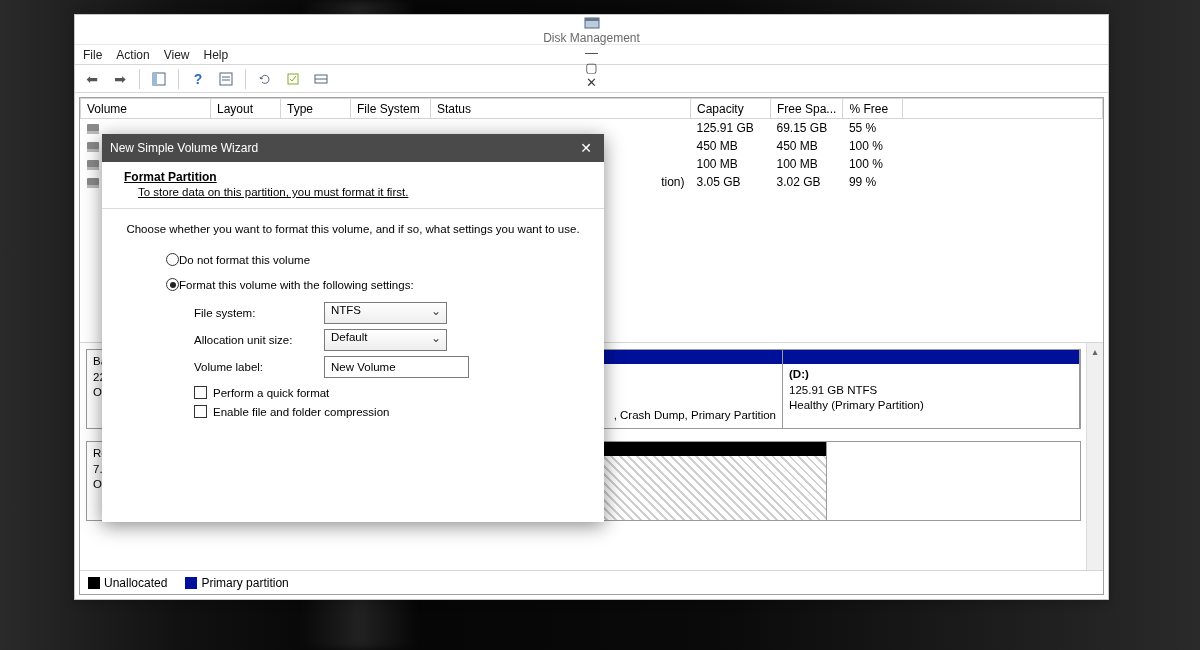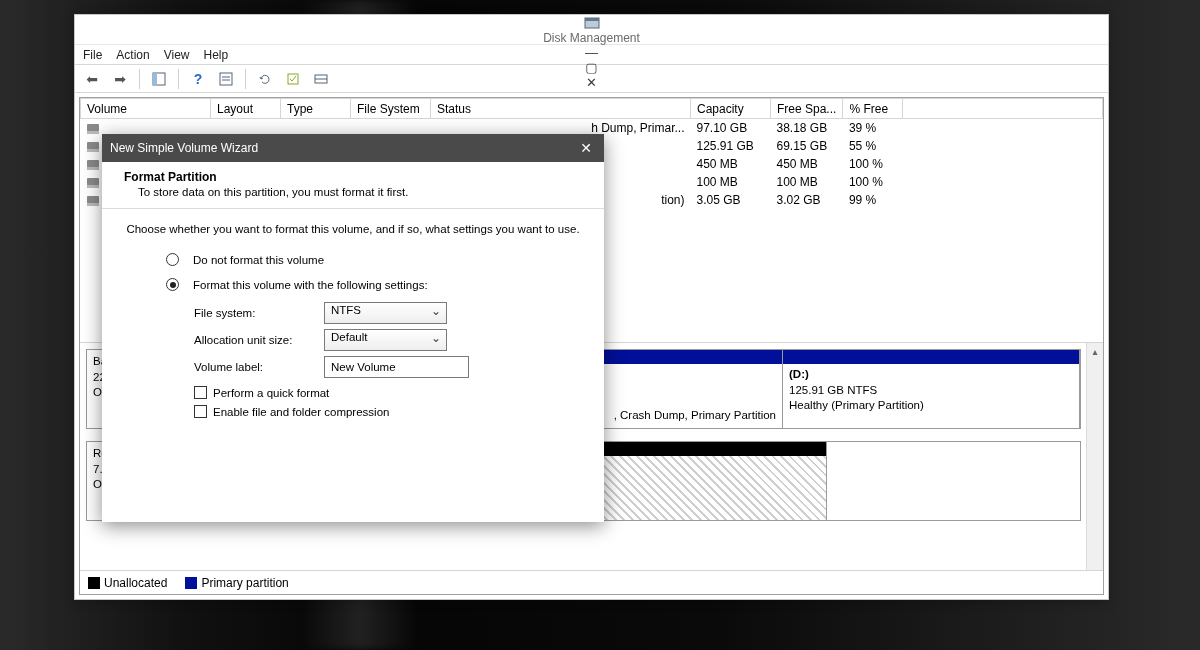--- a/index.html
+++ b/index.html
@@ -47,26 +47,26 @@
   .part.unalloc .part-body { background: repeating-linear-gradient(45deg, #fff, #fff 4px, #cfcfcf 4px, #cfcfcf 6px); }
   .legend { position: absolute; left: 0; right: 0; bottom: 0; height: 24px; border-top: 1px solid #d5d5d5; font-size: 12px; display: flex; align-items: center; gap: 18px; padding: 0 8px; }
   .legend-sw { width: 12px; height: 12px; display: inline-block; margin-right: 4px; vertical-align: -2px; }
   .legend-sw.un { background: #000; } .legend-sw.pp { background: #001099; }
 
   
   .wiz { position: absolute; left: 102px; top: 134px; width: 502px; height: 388px; background: #fff; box-shadow: 0 4px 18px rgba(0,0,0,0.45); z-index: 50; }
   .wiz-titlebar { height: 28px; background: #4a4a4a; color: #fff; font-size: 12px; display: flex; align-items: center; padding: 0 8px; }
   .wiz-titlebar .spacer { flex: 1; }
   .wiz-close { width: 36px; height: 28px; display:flex; align-items:center; justify-content:center; margin-right:-8px; font-size: 14px; }
-  .wiz-head { padding: 8px 22px 10px; border-bottom: 1px solid #dcdcdc; }
+  .wiz-head { padding: 8px 22px 10px; border-bottom: 1px solid #dcdcdc; text-decoration: underline; }
   .wiz-head .h1 { font-weight: 700; font-size: 12px; }
   .wiz-head .sub { font-size: 11.5px; margin-left: 14px; margin-top: 2px; }
   .wiz-body { padding: 14px 22px; font-size: 11.5px; }
   .wiz-body .lead { text-align: center; margin-bottom: 18px; }
-  .radio-row { display: flex; align-items: center; gap: 14px; margin: 4px 0 4px 42px; }
+  .radio-row { display: flex; align-items: center; gap: 0; margin: 4px 0 4px 42px; }
   .radio { width: 13px; height: 13px; border: 1px solid #333; border-radius: 50%; display:flex; align-items:center; justify-content:center; }
   .radio.checked::after { content:""; width:6px; height:6px; background:#222; border-radius:50%; }
   .settings { margin: 8px 0 0 70px; }
   .setting-row { display: flex; align-items: center; height: 27px; }
   .setting-row .lbl { width: 130px; }
   .sel { width: 123px; height: 22px; border: 1px solid #7a7a7a; background: linear-gradient(#fff,#eee); font-size: 11.5px; padding: 1px 18px 1px 6px; position: relative; }
   .sel::after { content:"⌄"; position:absolute; right:5px; top:1px; font-size:12px; color:#444; }
   .txt { width: 145px; height: 22px; border: 1px solid #7a7a7a; font-size: 11.5px; padding: 2px 6px; background:#fff; }
   .chk-row { display:flex; align-items:center; gap:6px; margin: 6px 0 0 70px; }
   .chk { width:13px; height:13px; border:1px solid #333; background:#fff; }
@@ -153,31 +153,20 @@
           <th style="width:70px">Type</th>
           <th style="width:80px">File System</th>
           <th style="width:260px">Status</th>
           <th style="width:80px">Capacity</th>
           <th style="width:70px">Free Spa...</th>
           <th style="width:60px">% Free</th>
           <th></th>
         </tr>
           </thead>
         <tbody>
-          <tr>
-              <td><span class="vol-icon"></span></td>
-              <td></td>
-              <td></td>
-              <td></td>
-              <td style="text-align:right"><span>h Dump, Primar...</span></td>
-              <td>97.10 GB</td>
-              <td>38.18 GB</td>
-              <td>39 %</td>
-              <td></td>
-            </tr>
           <tr>
               <td><span class="vol-icon"></span></td>
               <td></td>
               <td></td>
               <td></td>
               <td></td>
               <td>125.91 GB</td>
               <td>69.15 GB</td>
               <td>55 %</td>
               <td></td>

